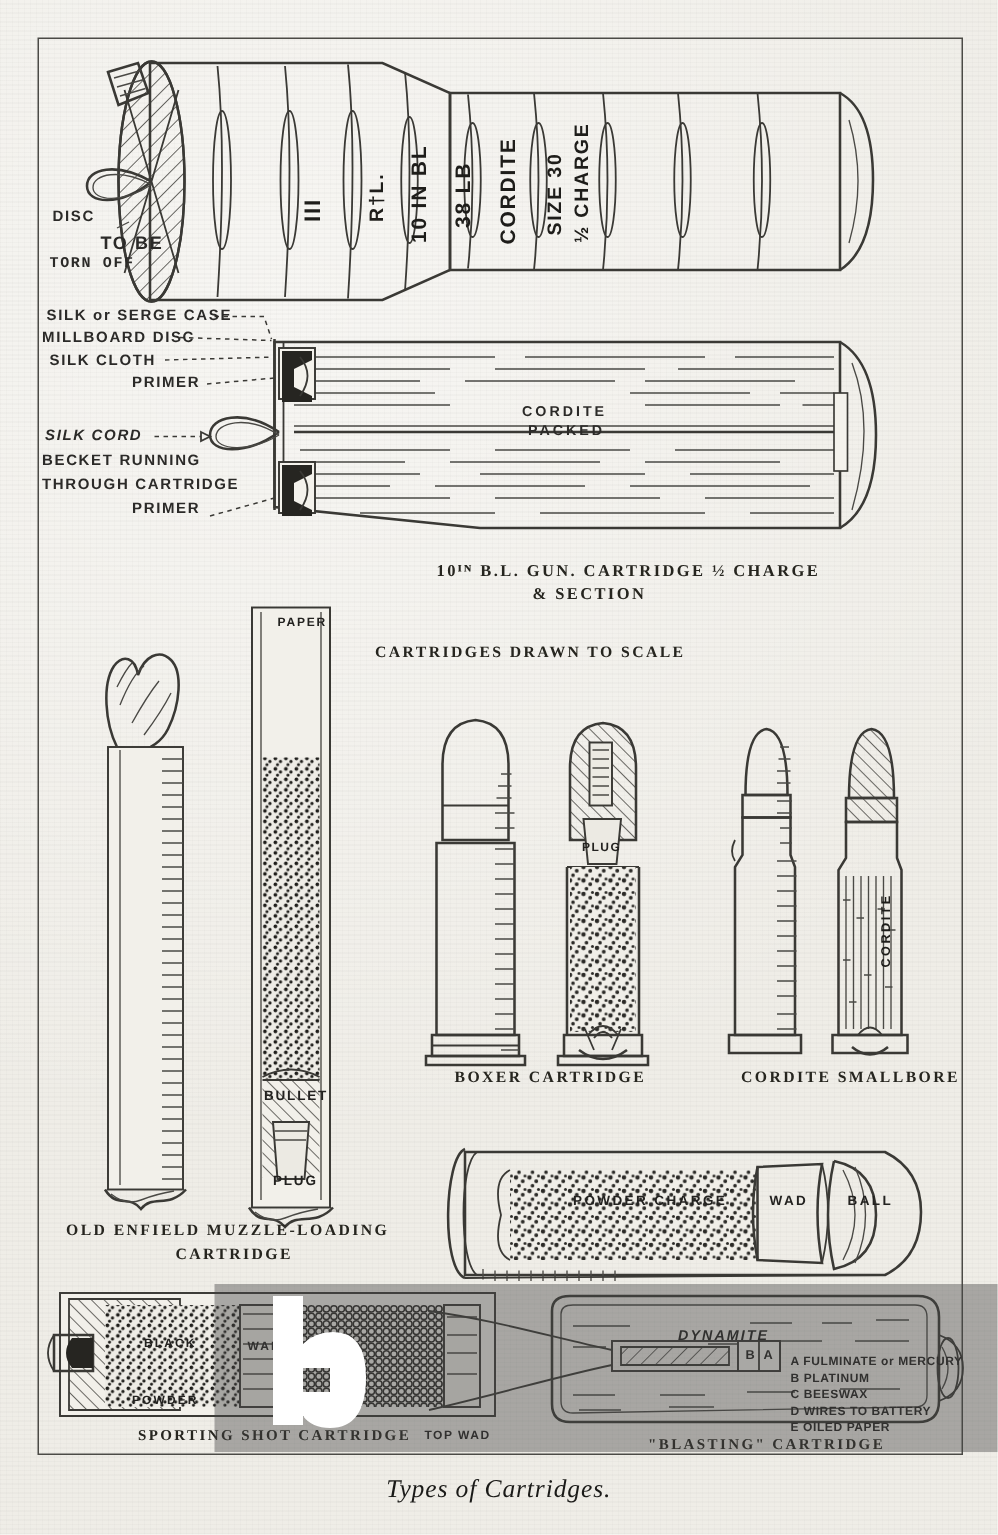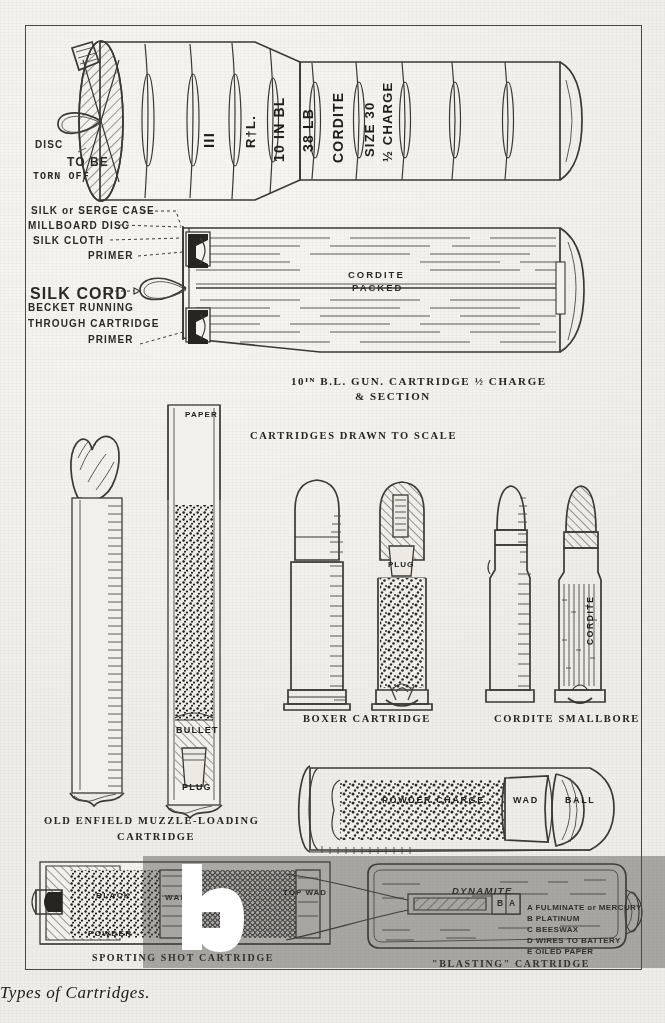--- a/index.html
+++ b/index.html
@@ -28,21 +28,21 @@
   svg{position:absolute;left:0;top:0;overflow:visible;}
   .ln{fill:none;stroke:#3a3935;stroke-width:1.2;}
   .ln2{fill:none;stroke:#3a3935;stroke-width:1.7;}
   .thin{fill:none;stroke:#4a4945;stroke-width:.9;}
   .dash{fill:none;stroke:#3a3935;stroke-width:1;stroke-dasharray:3 3;}
   .wht{fill:#f2f0ea;stroke:#3a3935;stroke-width:1.3;}
   .wht2{fill:#eceae3;stroke:#3a3935;stroke-width:1.3;}
   .blk{fill:#262521;}
 
   
-  #title{position:absolute;left:0;right:0;top:983px;
+  #title{position:absolute;left:0;right:0;top:983px;text-align:center;
     font-family:"Liberation Serif",serif;font-style:italic;font-size:17px;
     color:#1a1a18;letter-spacing:.6px;}
 
   
   #wmband{position:absolute;left:143px;top:856px;width:522px;height:112px;
     background:rgba(70,70,70,.42);}
   #wmlogo{position:absolute;left:176px;top:862px;width:72px;height:96px;}
   #wmtext{position:absolute;left:256px;top:869px;color:#ffffff;
     font-family:"DejaVu Sans",sans-serif;font-weight:700;line-height:.96;}
   #wmtext .l1{font-size:38px;letter-spacing:-1px;display:block;}
@@ -403,21 +403,21 @@
   <div class="vlbl" style="left:271px;top:162px;font-size:14px;transform:rotate(-90deg);">10 IN BL</div>
   <div class="vlbl" style="left:300px;top:152px;font-size:14px;transform:rotate(-90deg);">38 LB</div>
   <div class="vlbl" style="left:330px;top:163px;font-size:14px;transform:rotate(-90deg);">CORDITE</div>
   <div class="vlbl" style="left:362px;top:157px;font-size:13px;transform:rotate(-90deg);">SIZE 30</div>
   <div class="vlbl" style="left:380px;top:162px;font-size:13px;transform:rotate(-90deg);">½ CHARGE</div>
 
   <div class="lbl" style="left:31px;top:205px;font-size:10px;">SILK or SERGE CASE</div>
   <div class="lbl" style="left:28px;top:220px;font-size:10px;">MILLBOARD DISC</div>
   <div class="lbl" style="left:33px;top:235px;font-size:10px;">SILK CLOTH</div>
   <div class="lbl" style="left:88px;top:250px;font-size:10px;">PRIMER</div>
-  <div class="lbl" style="left:30px;top:285px;font-size:16px;">SILK CORD</div>
+  <div class="lbl" style="left:30px;top:285px;font-size:10px;font-style:italic;">SILK CORD</div>
   <div class="lbl" style="left:28px;top:302px;font-size:10px;">BECKET RUNNING</div>
   <div class="lbl" style="left:28px;top:318px;font-size:10px;">THROUGH CARTRIDGE</div>
   <div class="lbl" style="left:88px;top:334px;font-size:10px;">PRIMER</div>
 
   <div class="lbl" style="left:348px;top:269px;font-size:9.5px;letter-spacing:2px;">CORDITE</div>
   <div class="lbl" style="left:352px;top:282px;font-size:9.5px;letter-spacing:2px;">PACKED</div>
 
   <div class="cap" style="left:291px;top:375px;font-size:11px;">10ᴵᴺ B.L. GUN. CARTRIDGE   ½ CHARGE</div>
   <div class="cap" style="left:355px;top:390px;font-size:11px;">&amp; SECTION</div>
 
@@ -436,21 +436,21 @@
   <div class="cap" style="left:303px;top:713px;font-size:10.5px;">BOXER  CARTRIDGE</div>
   <div class="cap" style="left:494px;top:713px;font-size:10.5px;">CORDITE SMALLBORE</div>
 
   <div class="tiny" style="left:382px;top:795px;font-size:9px;letter-spacing:1.6px;">POWDER CHARGE</div>
   <div class="tiny" style="left:513px;top:795px;font-size:9px;letter-spacing:1.6px;">WAD</div>
   <div class="tiny" style="left:565px;top:795px;font-size:9px;letter-spacing:1.6px;">BALL</div>
 
   <div class="tiny" style="left:96px;top:891px;font-size:8px;letter-spacing:1.4px;">BLACK</div>
   <div class="tiny" style="left:88px;top:901px;font-size:8px;letter-spacing:1.4px;margin-top:28px;">POWDER</div>
   <div class="tiny" style="left:165px;top:893px;font-size:8px;letter-spacing:1.4px;">WAD</div>
-  <div class="tiny" style="left:283px;top:888px;font-size:8px;letter-spacing:1px;text-align:right;">TOP WAD</div>
+  <div class="tiny" style="left:283px;top:952px;font-size:8px;letter-spacing:1px;text-align:right;">TOP WAD</div>
   <div class="cap" style="left:68px;top:952px;font-size:10px;margin-left:24px;">SPORTING   SHOT  CARTRIDGE</div>
 
   <div class="tiny" style="left:452px;top:885px;font-size:9.5px;letter-spacing:1.4px;font-style:italic;">DYNAMITE</div>
   <div class="tiny" style="left:497px;top:898px;font-size:8.5px;font-weight:700;">B</div>
   <div class="tiny" style="left:509px;top:898px;font-size:8.5px;font-weight:700;">A</div>
   <div class="tiny" style="left:527px;top:903px;font-size:8px;letter-spacing:.4px;">A FULMINATE or MERCURY</div>
   <div class="tiny" style="left:527px;top:914px;font-size:8px;letter-spacing:.4px;">B PLATINUM</div>
   <div class="tiny" style="left:527px;top:925px;font-size:8px;letter-spacing:.4px;">C BEESWAX</div>
   <div class="tiny" style="left:527px;top:936px;font-size:8px;letter-spacing:.4px;">D WIRES TO BATTERY</div>
   <div class="tiny" style="left:527px;top:947px;font-size:8px;letter-spacing:.4px;">E OILED PAPER</div>

